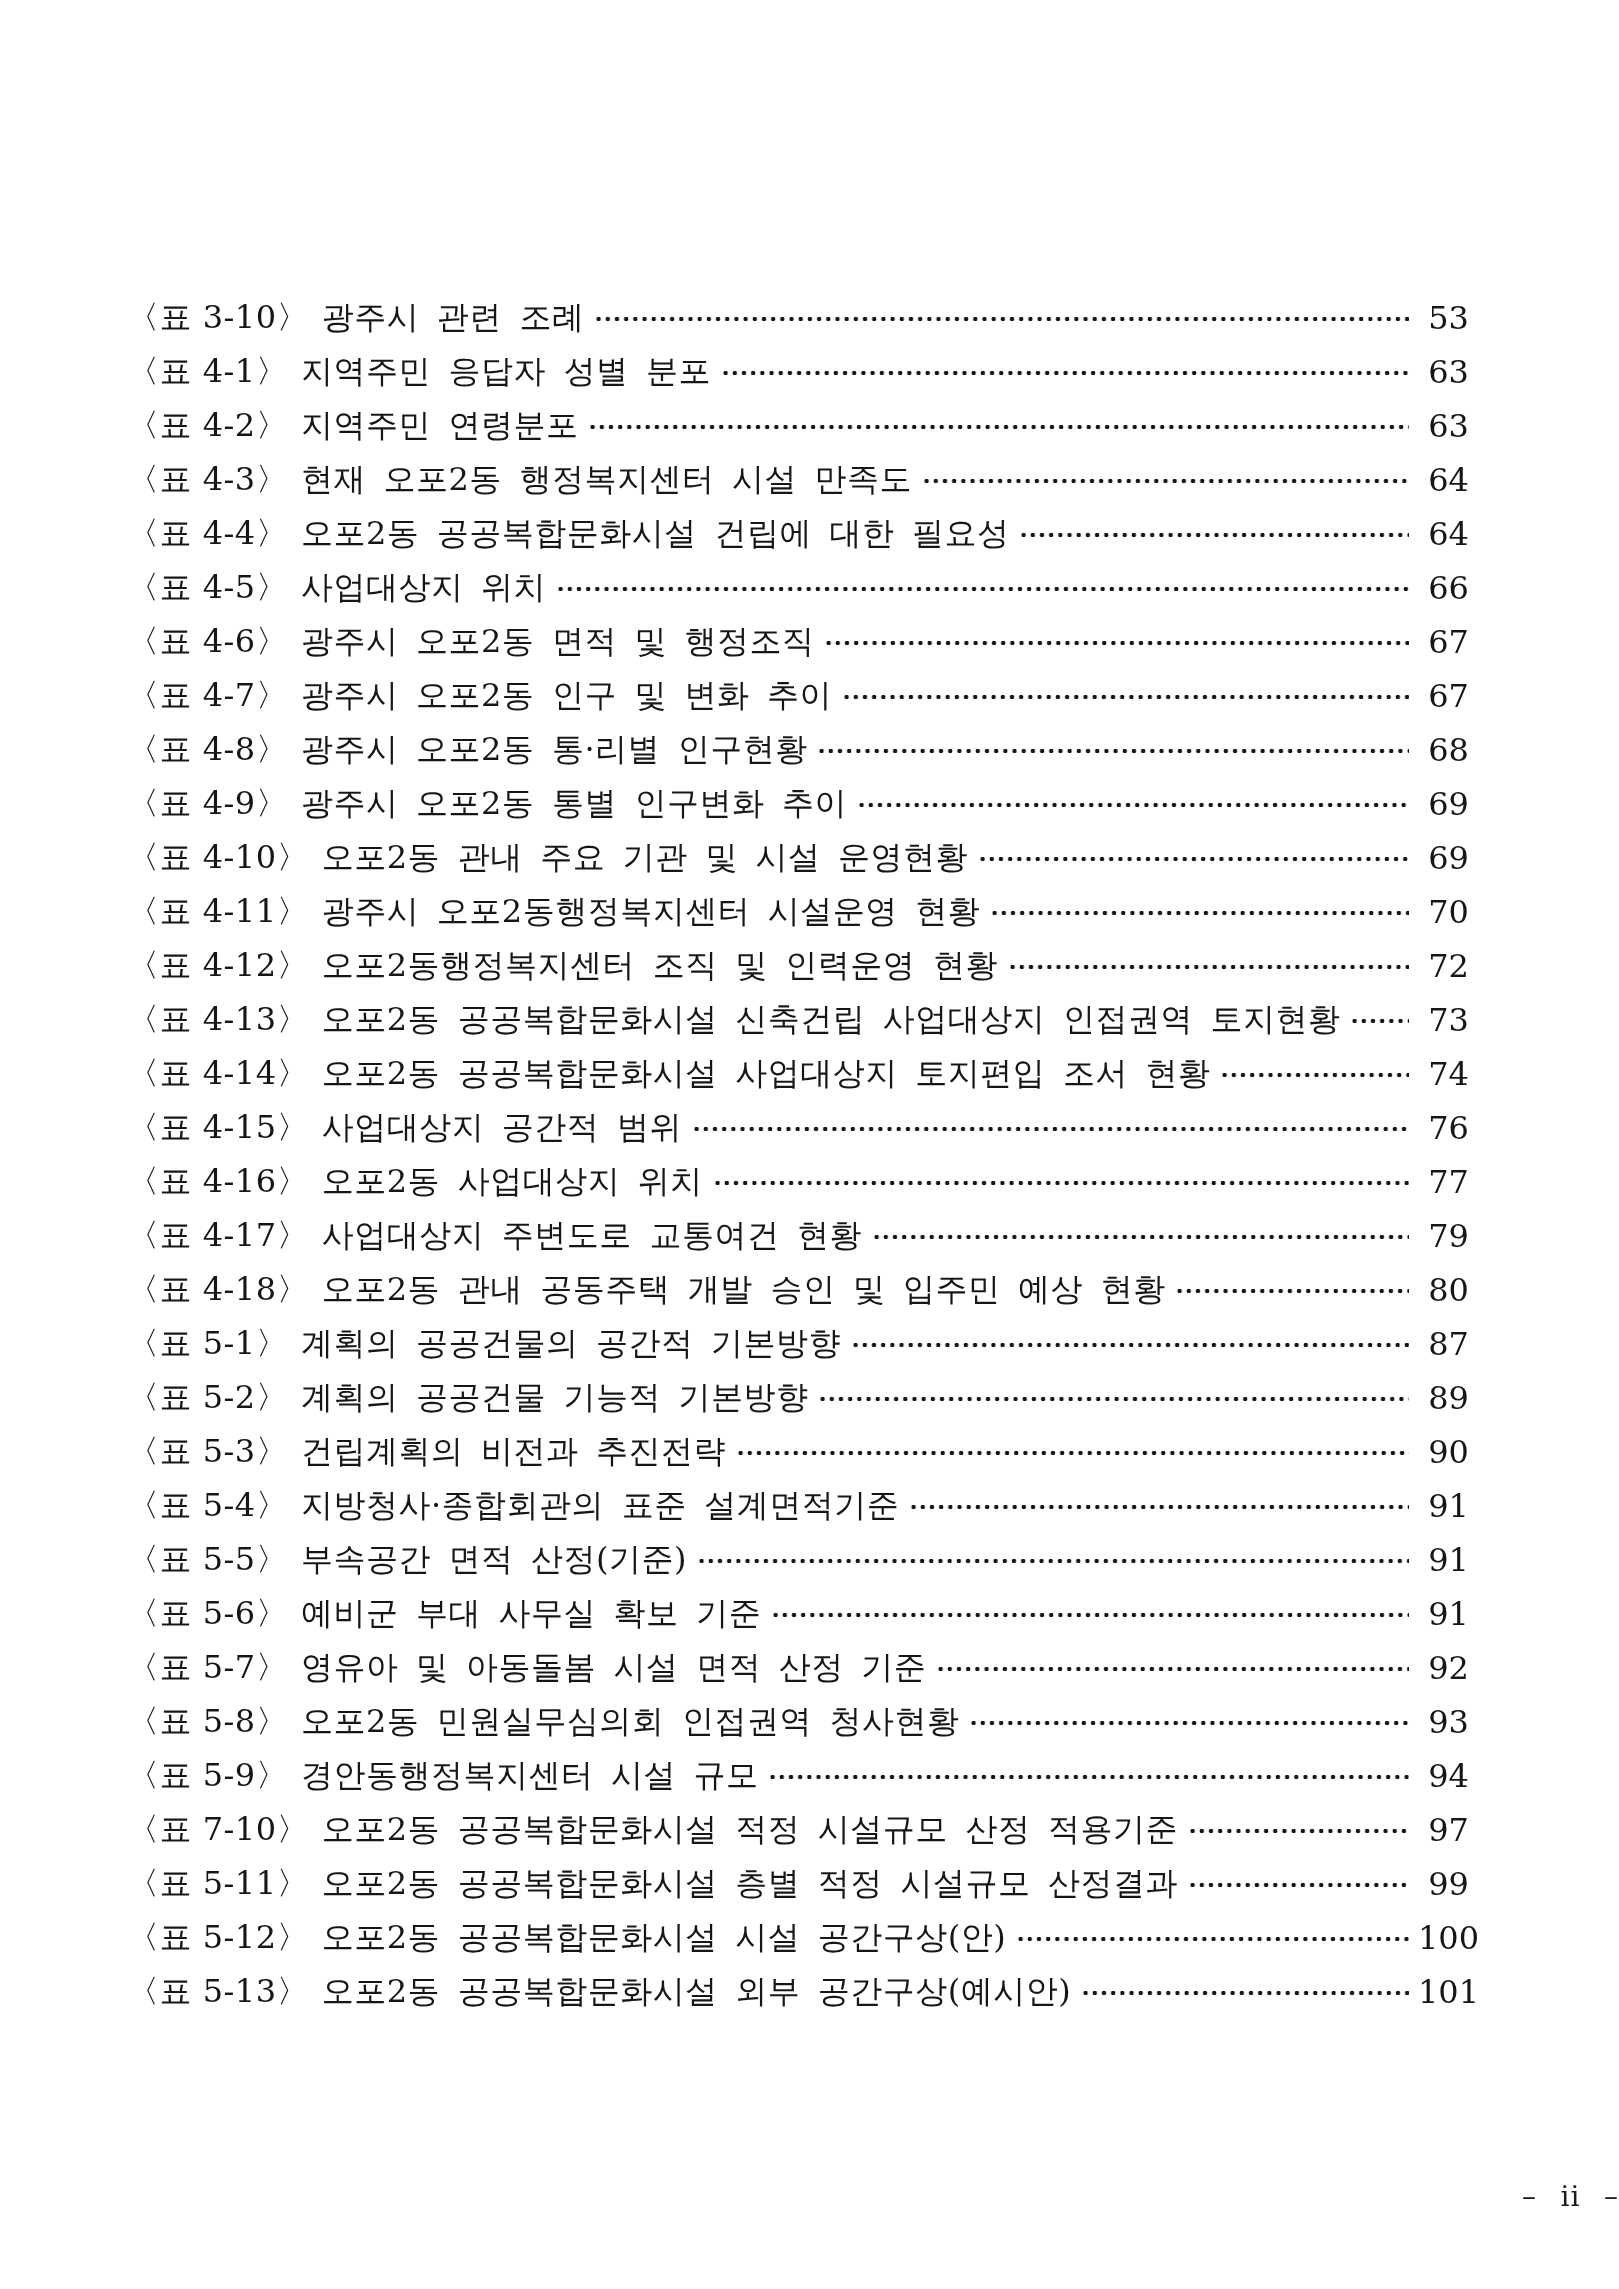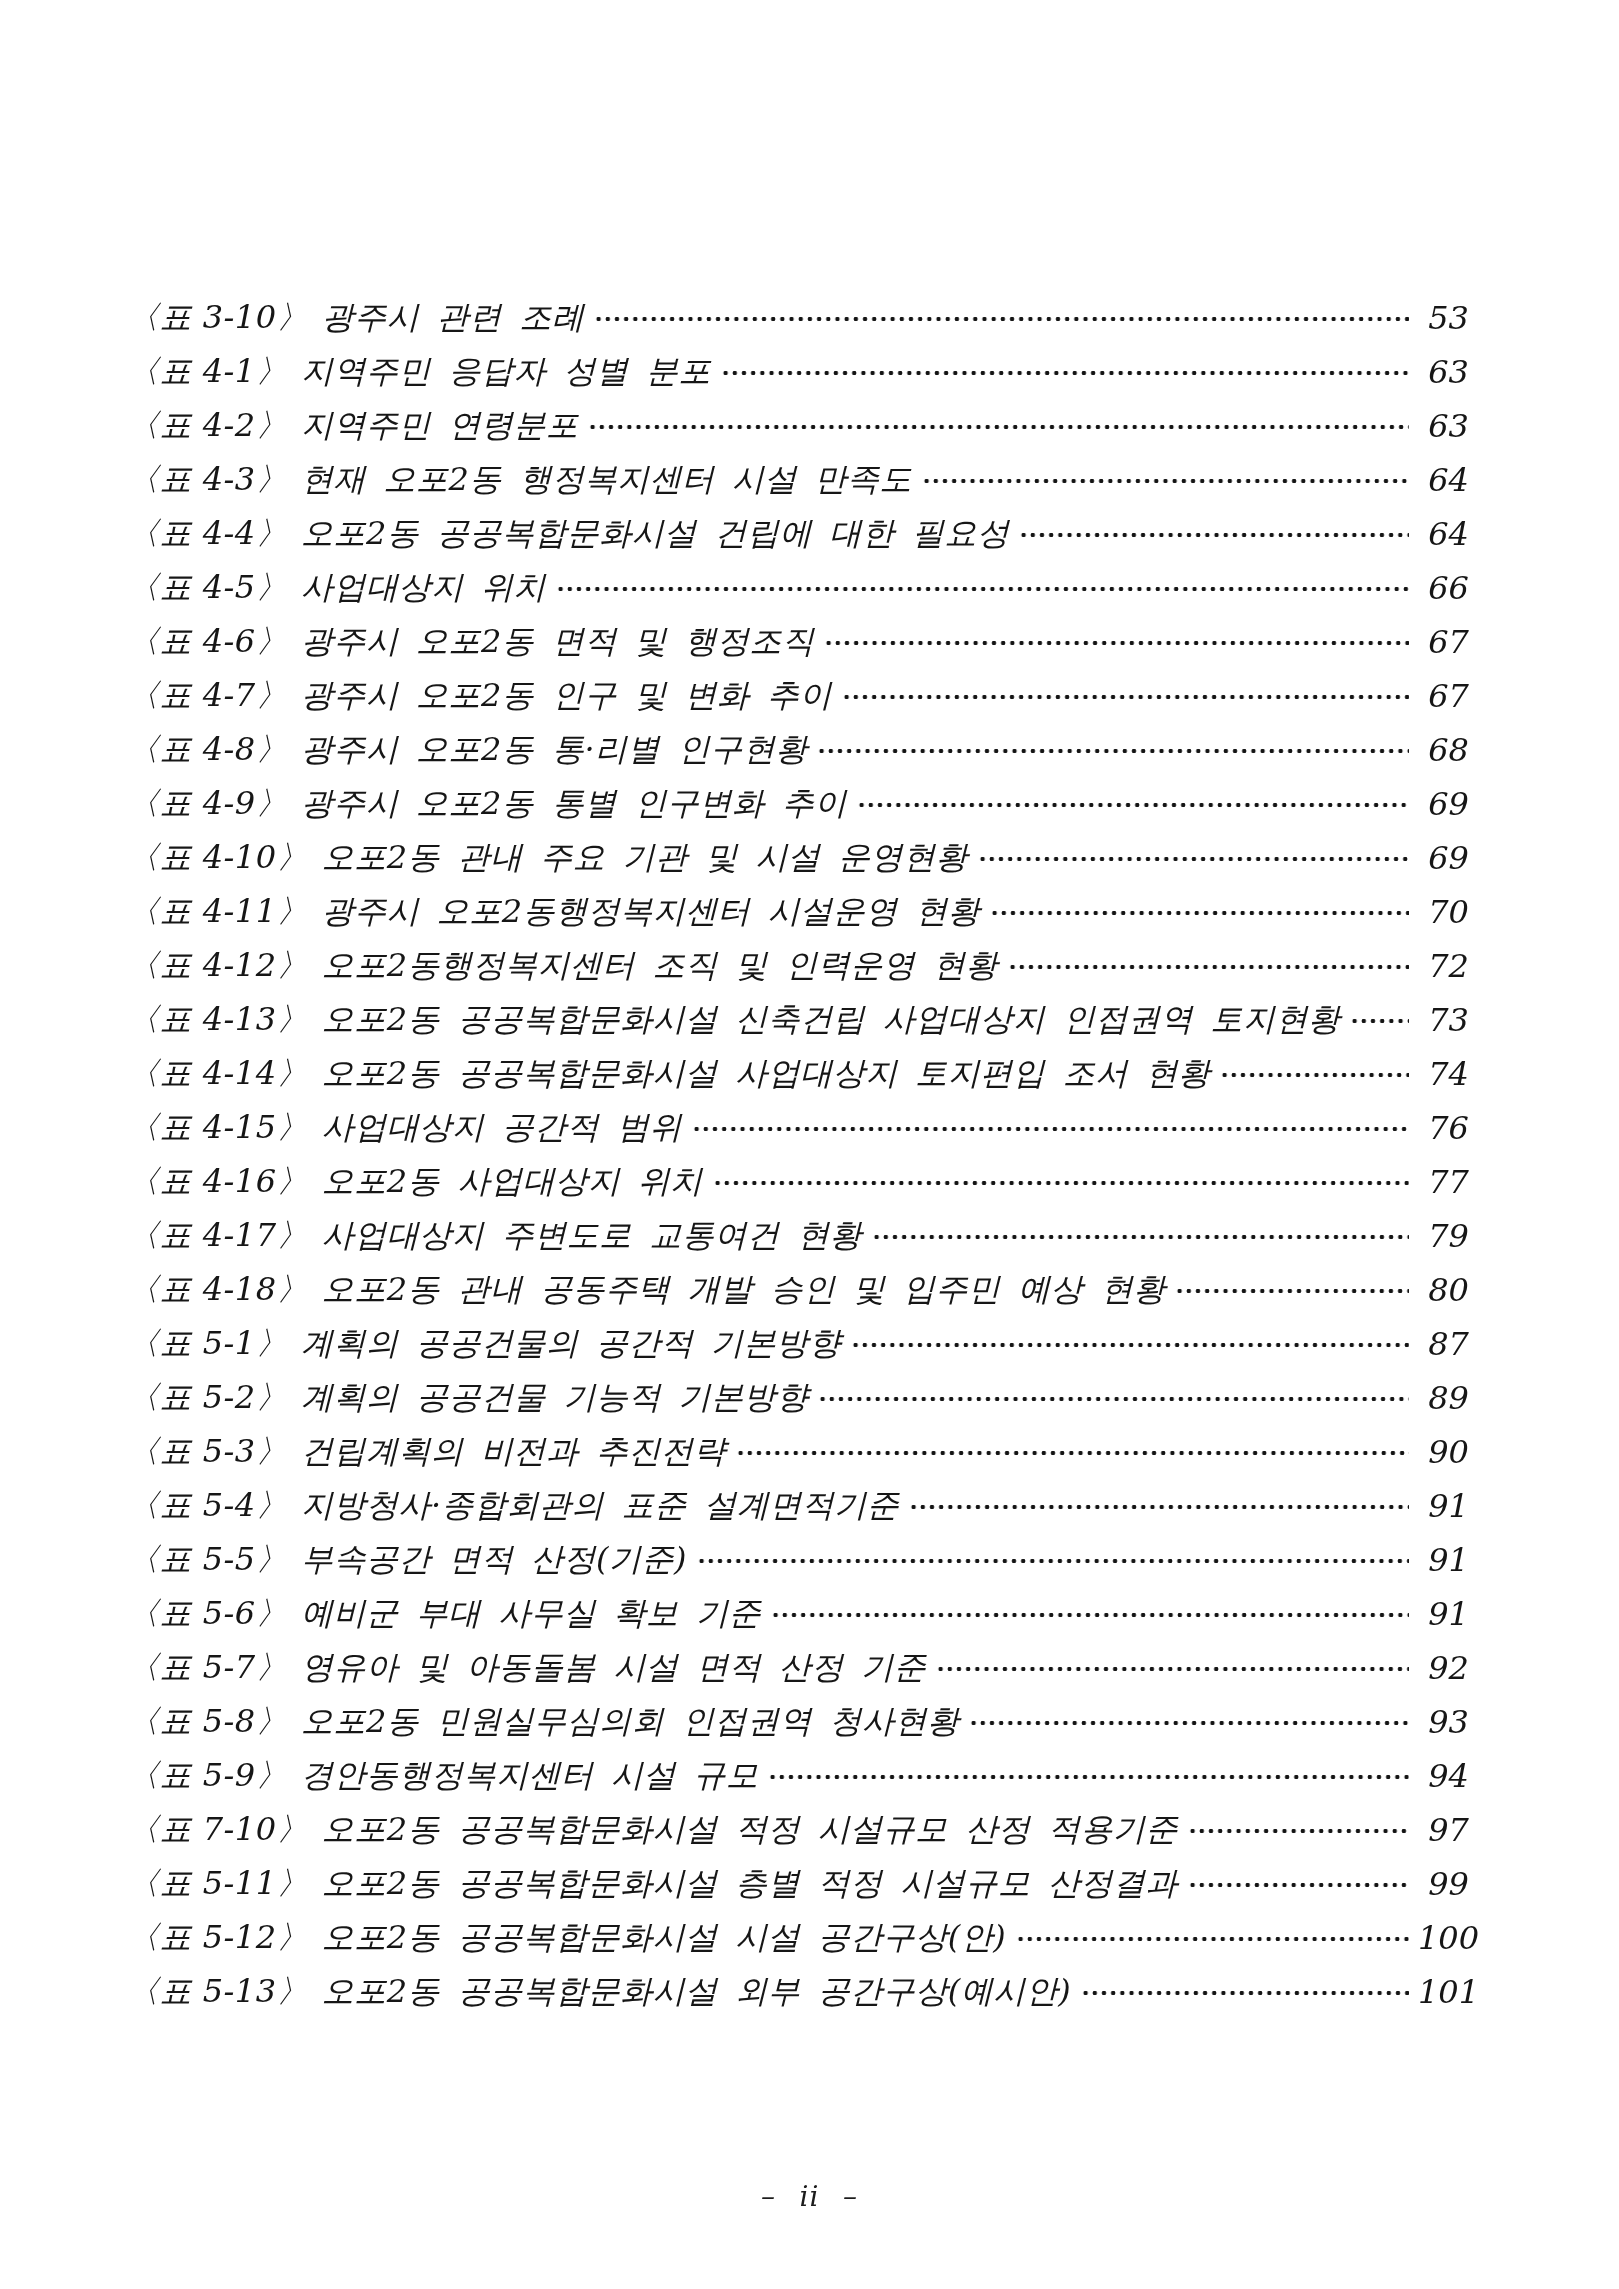--- a/index.html
+++ b/index.html
@@ -8,21 +8,20 @@
     background: #ffffff;
   }
   .page {
     position: relative;
     width: 1619px;
     height: 2290px;
     background: #ffffff;
     font-family: "DejaVu Serif", "Liberation Serif", serif;
     color: #161616;
     overflow: hidden;
-    font-style: italic;
   }
   .toc {
     position: absolute;
     left: 127px;
     right: 139px;
     top: 291px;
   }
   .toc-row {
     display: flex;
     align-items: center;
@@ -54,21 +53,21 @@
     flex: 0 0 auto;
     min-width: 63px;
     text-align: center;
     font-size: 32px;
   }
   .footer {
     position: absolute;
     left: 0;
     top: 2180px;
     width: 100%;
-    text-align: center;
+    text-align: right;
     font-size: 28px;
     letter-spacing: 1px;
     word-spacing: 13.7px;
     color: #1c1c1c;
   }
 </style>
 </head>
 <body>
 
 <div class="page">

